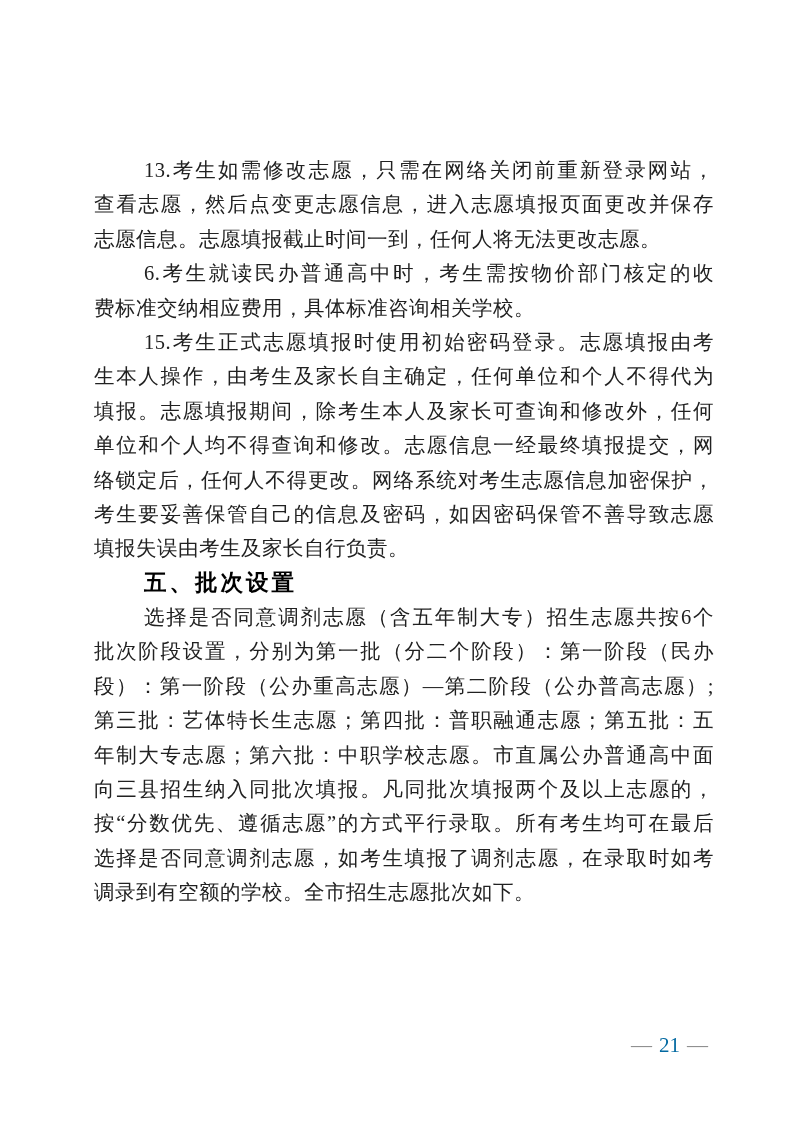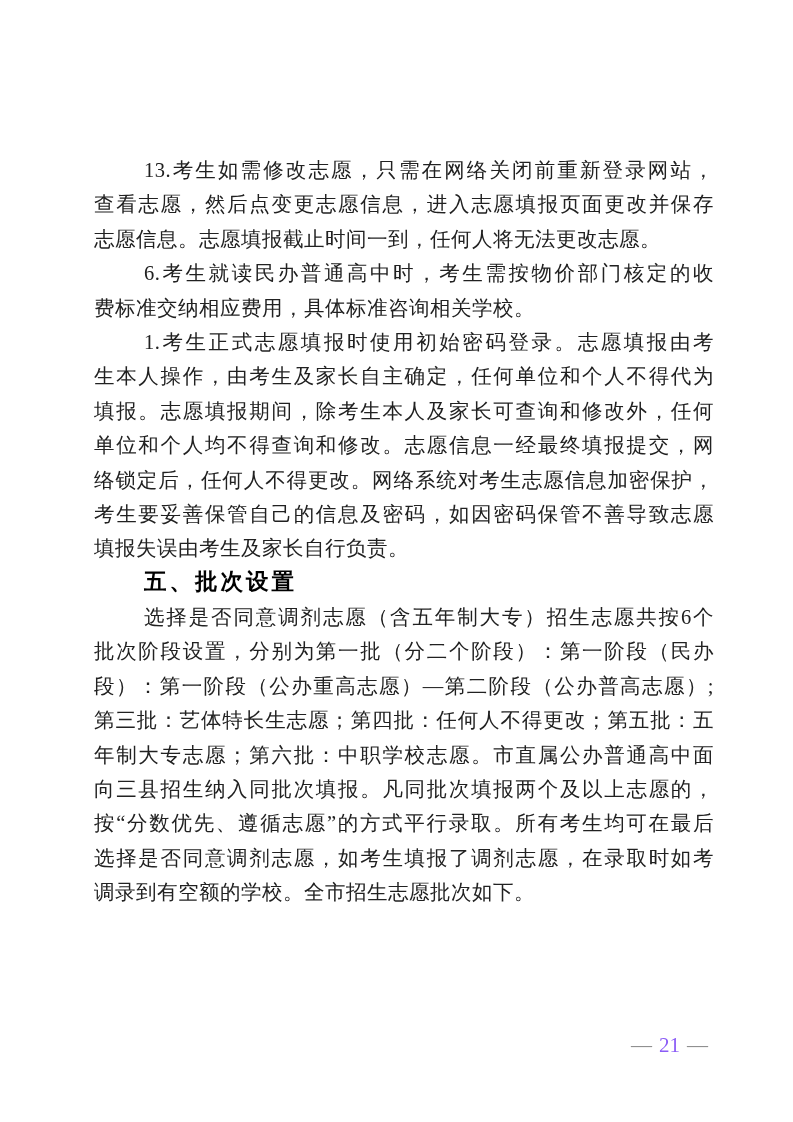--- a/index.html
+++ b/index.html
@@ -37,21 +37,21 @@
     text-justify: inter-character;
   }
   .last {
     text-align: right;
     text-align-last: left;
   }
   .indent {
     text-indent: 50px;
   }
   .heading-row {
-    font-family: Liberation Mono, monospace;
+    font-family: Liberation Serif, serif;
     font-weight: 700;
     font-size: 22.5px;
     color: #000000;
     padding-left: 50px;
     letter-spacing: 3px;
   }
   .footer {
     position: absolute;
     left: 0;
     top: 1030px;
@@ -65,51 +65,51 @@
     font-size: 21px;
     line-height: 30px;
     color: #2a2a2a;
     white-space: nowrap;
   }
   .footer-dash {
     color: #8a8a8a;
     padding: 0 7px;
   }
   .footer-num {
-    color: #8b5cf6;
+    color: #0369a1;
   }
 </style>
 </head>
 <body>
 
 <div class="page">
 
   <div class="text-block">
 
     <div class="row fill indent">13.考生如需修改志愿，只需在网络关闭前重新登录网站，</div>
     <div class="row fill">查看志愿，然后点变更志愿信息，进入志愿填报页面更改并保存</div>
     <div class="row last">志愿信息。志愿填报截止时间一到，任何人将无法更改志愿。</div>
 
     <div class="row fill indent">6.考生就读民办普通高中时，考生需按物价部门核定的收</div>
     <div class="row last">费标准交纳相应费用，具体标准咨询相关学校。</div>
 
-    <div class="row fill indent">1.考生正式志愿填报时使用初始密码登录。志愿填报由考</div>
+    <div class="row fill indent">15.考生正式志愿填报时使用初始密码登录。志愿填报由考</div>
     <div class="row fill">生本人操作，由考生及家长自主确定，任何单位和个人不得代为</div>
     <div class="row fill">填报。志愿填报期间，除考生本人及家长可查询和修改外，任何</div>
     <div class="row fill">单位和个人均不得查询和修改。志愿信息一经最终填报提交，网</div>
     <div class="row fill">络锁定后，任何人不得更改。网络系统对考生志愿信息加密保护，</div>
     <div class="row fill">考生要妥善保管自己的信息及密码，如因密码保管不善导致志愿</div>
     <div class="row last">填报失误由考生及家长自行负责。</div>
 
     <div class="row heading-row">五、批次设置</div>
 
     <div class="row fill indent">选择是否同意调剂志愿（含五年制大专）招生志愿共按6个</div>
     <div class="row fill">批次阶段设置，分别为第一批（分二个阶段）：第一阶段（民办</div>
     <div class="row fill">段）：第一阶段（公办重高志愿）—第二阶段（公办普高志愿）;</div>
-    <div class="row fill">第三批：艺体特长生志愿；第四批：任何人不得更改；第五批：五</div>
+    <div class="row fill">第三批：艺体特长生志愿；第四批：普职融通志愿；第五批：五</div>
     <div class="row fill">年制大专志愿；第六批：中职学校志愿。市直属公办普通高中面</div>
     <div class="row fill">向三县招生纳入同批次填报。凡同批次填报两个及以上志愿的，</div>
     <div class="row fill">按“分数优先、遵循志愿”的方式平行录取。所有考生均可在最后</div>
     <div class="row fill">选择是否同意调剂志愿，如考生填报了调剂志愿，在录取时如考</div>
     <div class="row last">调录到有空额的学校。全市招生志愿批次如下。</div>
 
   </div>
 
   <div class="footer">
     <div class="footer-inner">

